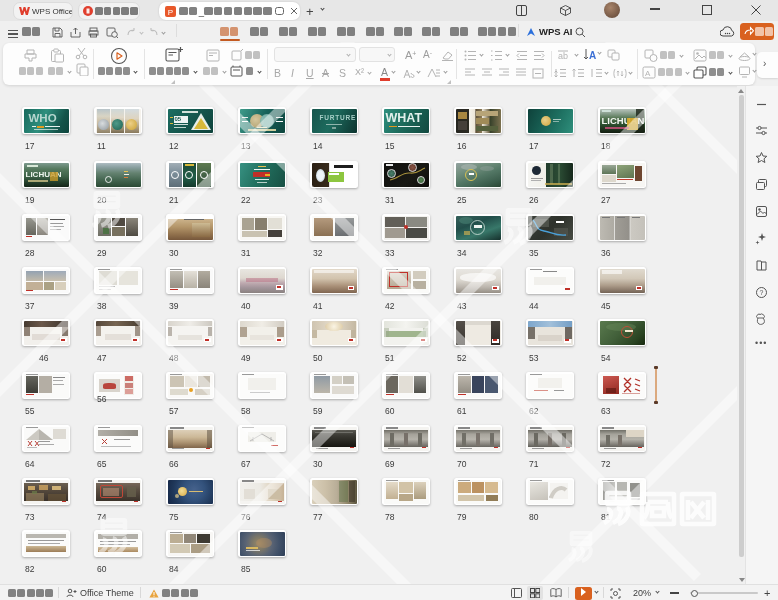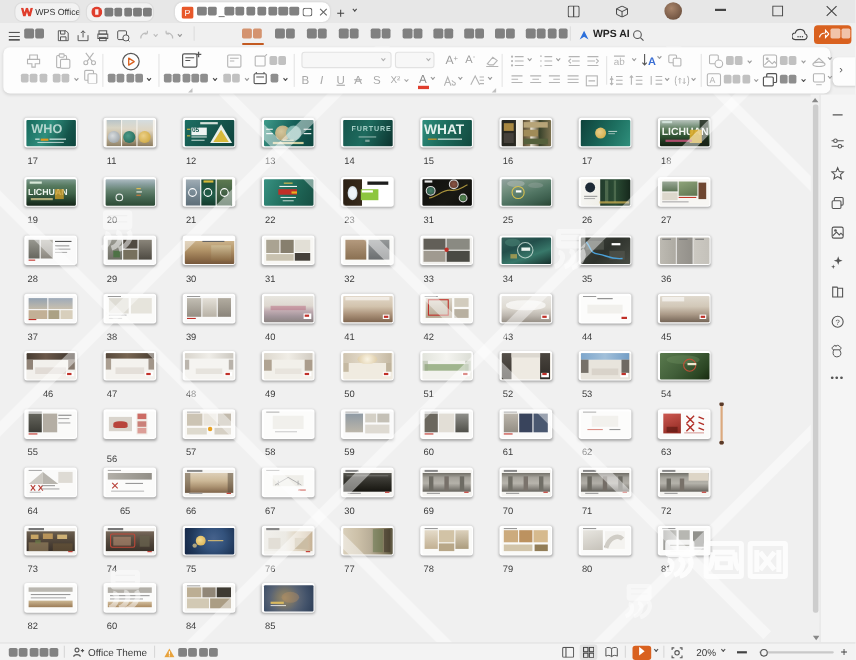--- a/index.html
+++ b/index.html
@@ -504,21 +504,21 @@
 <div class="th" style="left:94px;top:286px">
         <div class="ti" style="background:#fbfbfa">
           <div style="position:absolute;left:3px;top:5px;width:21px;height:13px;background:#d9d4cc"></div>
           <div style="position:absolute;left:7px;top:9px;width:13px;height:6px;background:#b8453c;border-radius:40% 40% 20% 20%"></div>
           <div style="position:absolute;left:28px;top:2px;width:10px;height:19px;background:#f0ece6"></div>
           <div style="position:absolute;left:29px;top:2.5px;width:8px;height:5px;background:#c04038;opacity:.75"></div>
           <div style="position:absolute;left:29px;top:9px;width:8px;height:5px;background:#b03830;opacity:.6"></div>
           <div style="position:absolute;left:29px;top:15.5px;width:8px;height:5px;background:#c85048;opacity:.5"></div>
         </div>
       </div>
-<div class="num" style="left:97px;top:326px">56</div>
+<div class="num" style="left:97px;top:308px">56</div>
 <div class="th" style="left:166px;top:286px">
         <div class="ti" style="background:#faf9f7">
           <div style="position:absolute;left:2px;top:0.5px;width:12px;height:1.2px;background:#999"></div>
           <div style="position:absolute;left:2px;top:2px;width:14px;height:11px;background:#ccc4b4"></div>
           <div style="position:absolute;left:17px;top:2px;width:12px;height:11px;background:#eae6de"></div>
           <div style="position:absolute;left:30px;top:2px;width:12px;height:11px;background:#c2baac"></div>
           <div style="position:absolute;left:2px;top:15px;width:18px;height:6px;background:#dedace"></div>
           <div style="position:absolute;left:21.5px;top:14.5px;width:4px;height:4px;background:#e8a020;border-radius:50%"></div>
           <div style="position:absolute;left:27px;top:15px;width:15px;height:6px;background:#d6d0c4"></div>
         </div>
@@ -601,21 +601,21 @@
         <div class="ti" style="background:#fbfbfa">
           <div style="position:absolute;left:2px;top:0.5px;width:12px;height:1.2px;background:#999"></div>
           <div style="position:absolute;left:2px;top:3px;width:40px;height:6px;background:linear-gradient(90deg,#b2afa8,#918e86)"></div>
           <svg style="position:absolute;left:5px;top:11.5px" width="8" height="7">
             <path d="M1 1 L6 6 M6 1 L1 6" stroke="#b84038" stroke-width="1" fill="none"></path>
           </svg>
           <div style="position:absolute;left:18px;top:12.5px;width:16px;height:1px;background:#999"></div>
           <div style="position:absolute;left:5px;top:19px;width:30px;height:1px;background:#bbb"></div>
         </div>
       </div>
-<div class="num" style="left:109px;top:373px">65</div>
+<div class="num" style="left:97px;top:373px">65</div>
 <div class="th" style="left:166px;top:339px">
         <div class="ti" style="background:#f5f4f1">
           <div style="position:absolute;left:2px;top:0.5px;width:14px;height:1.5px;background:#888"></div>
           <div style="position:absolute;left:0px;top:3px;width:44px;height:18px;background:linear-gradient(180deg,#ddcfb8 0%,#ccb897 40%,#ab9271 70%,#80654a 100%)"></div>
           <div style="position:absolute;left:0px;top:3px;width:5px;height:18px;background:#5e5244;opacity:.5"></div>
           <div style="position:absolute;left:39px;top:3px;width:5px;height:18px;background:#55493c;opacity:.5"></div>
           <div style="position:absolute;left:4px;top:21.8px;width:12px;height:0.8px;background:#999"></div>
           <div style="position:absolute;left:38px;top:21.5px;width:4px;height:1.2px;background:#c03028"></div>
         </div>
       </div>

